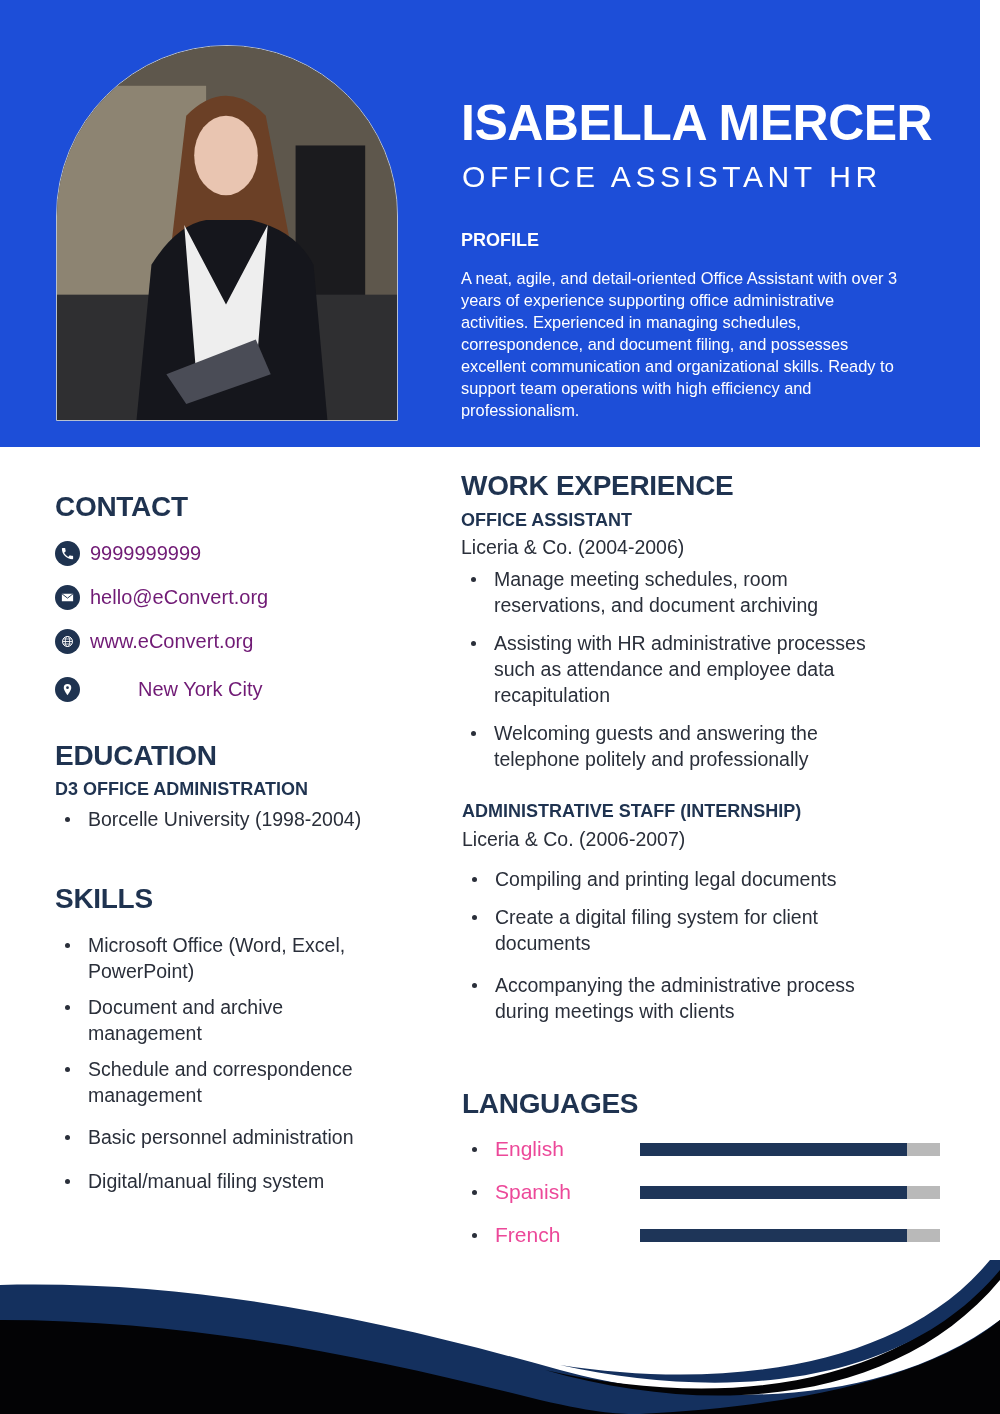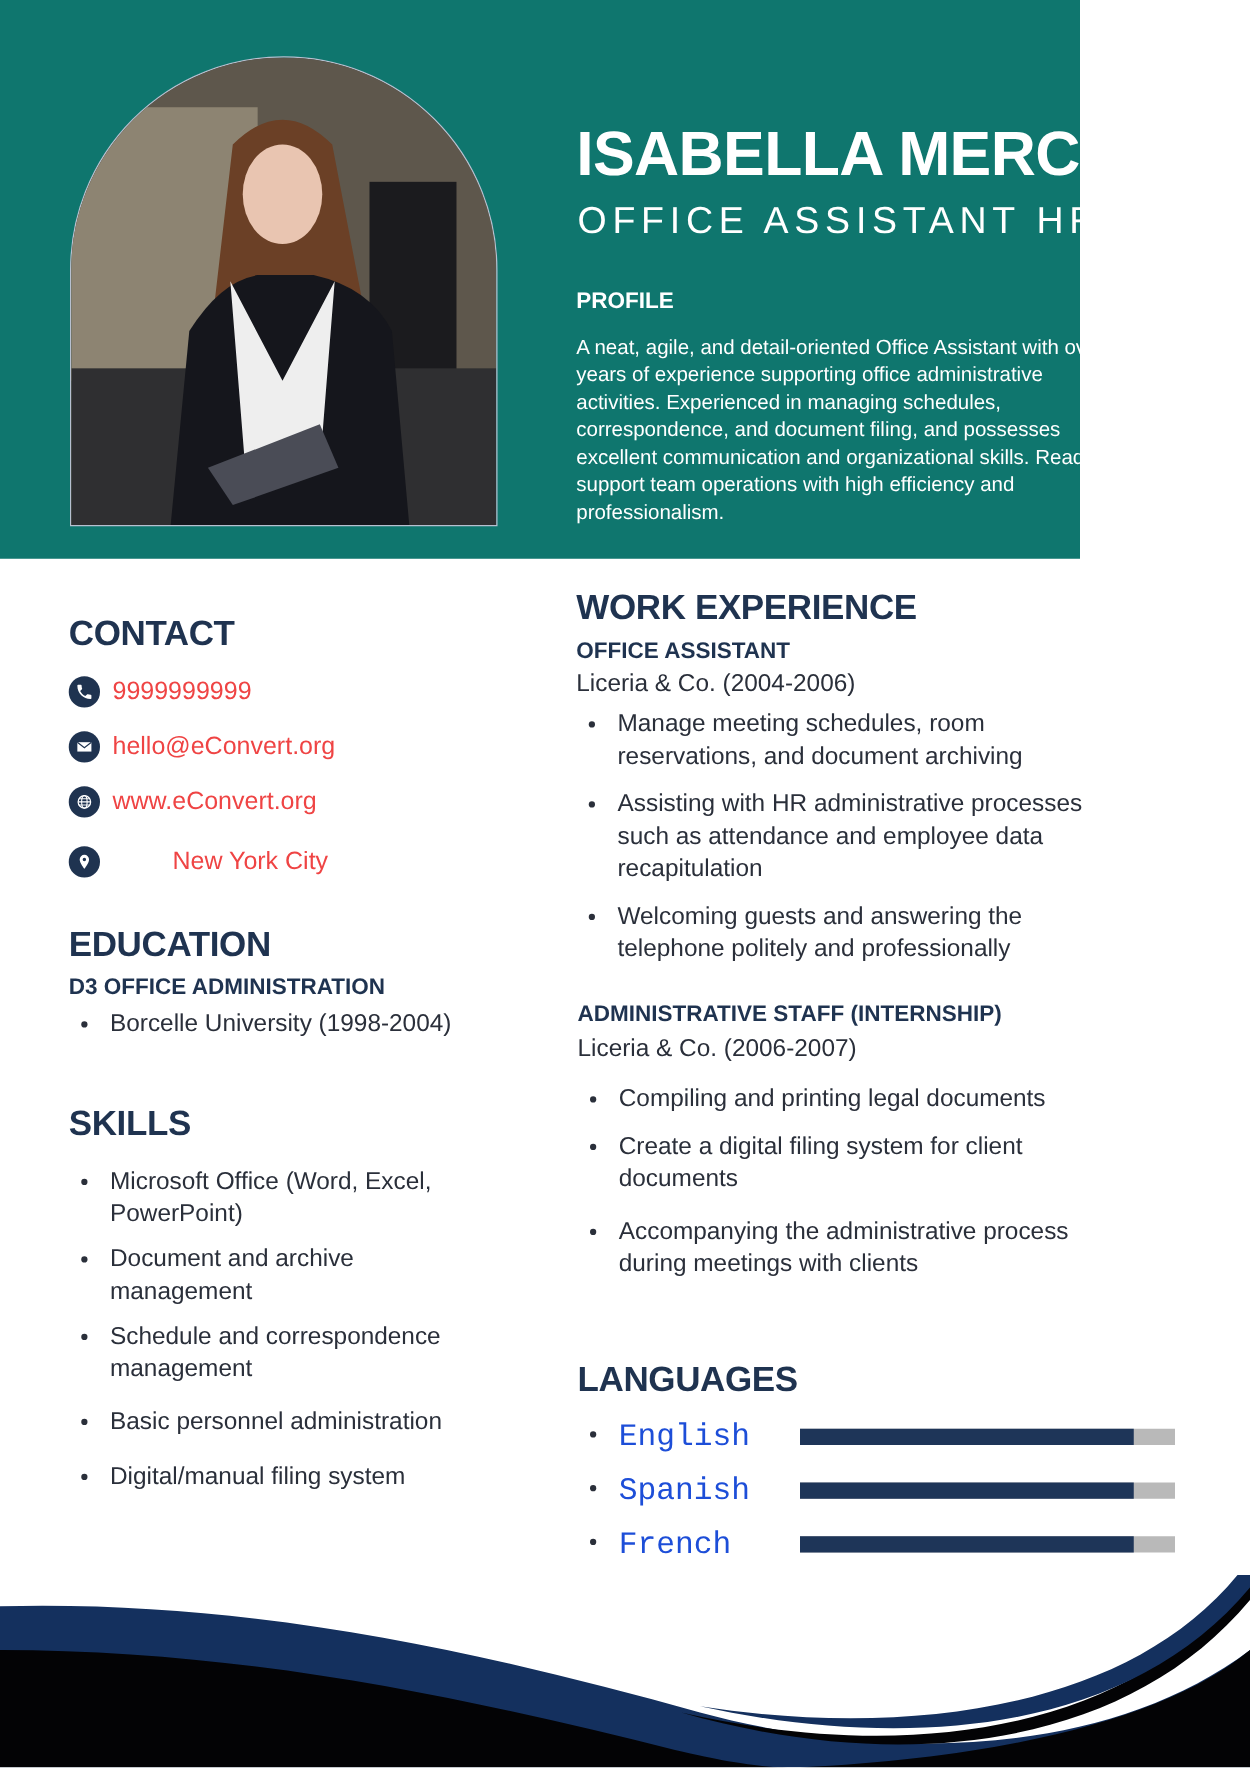--- a/index.html
+++ b/index.html
@@ -1,47 +1,47 @@
 <!DOCTYPE html>
 <html><head>
 <meta charset="utf-8">
 <style>
   * { margin: 0; padding: 0; box-sizing: border-box; }
   html, body { width: 1000px; height: 1414px; overflow: hidden; background: #ffffff; }
   body { position: relative; font-family: "Liberation Sans", "DejaVu Sans", sans-serif; color: #1f2f4a; }
 
-  .header { position: absolute; left: 0; top: 0; width: 864px; height: 447px; background: #0f766e; }
+  .header { position: absolute; left: 0; top: 0; width: 980px; height: 447px; background: #1d4ed8; }
 
   .photo-frame {
     position: absolute; left: 56px; top: 45px; width: 342px; height: 376px;
     border: 1.5px solid #b7c0d0; border-radius: 171px 171px 0 0; overflow: hidden;
     background: linear-gradient(180deg, #3a3a36 0%, #6f675a 25%, #8a7f6c 45%, #4b4a47 70%, #2a2a2c 100%);
   }
   .photo-frame svg { position: absolute; left: 0; top: 0; width: 100%; height: 100%; }
 
   .name { position: absolute; left: 461px; top: 94px; font-size: 50px; font-weight: 700; color: #ffffff; letter-spacing: -0.5px; white-space: nowrap; }
   .role { position: absolute; left: 462px; top: 160px; font-size: 30px; font-weight: 400; color: #ffffff; letter-spacing: 4.6px; white-space: nowrap; }
   .profile-title { position: absolute; left: 461px; top: 230px; font-size: 18px; font-weight: 700; color: #ffffff; }
   .profile-text { position: absolute; left: 461px; top: 267px; width: 440px; font-size: 16.4px; line-height: 22px; color: #ffffff; }
 
   .section-title { position: absolute; font-size: 28px; font-weight: 700; color: #1f3350; letter-spacing: -0.3px; }
   .sub-title { position: absolute; font-size: 18px; font-weight: 700; color: #1f3350; white-space: nowrap; }
   .plain { position: absolute; font-size: 19.5px; color: #2a2f3a; white-space: nowrap; }
 
   .contact-row { position: absolute; left: 55px; display: flex; align-items: center; }
   .contact-icon { width: 25px; height: 25px; border-radius: 50%; background: #1f3350; display: flex; align-items: center; justify-content: center; flex: none; }
   .contact-icon svg { width: 15px; height: 15px; }
-  .contact-text { margin-left: 10px; font-size: 20px; color: #ef4444; white-space: nowrap; }
+  .contact-text { margin-left: 10px; font-size: 20px; color: #701a75; white-space: nowrap; }
 
   ul.bullets { position: absolute; list-style: none; }
   ul.bullets li { position: relative; padding-left: 33px; font-size: 19.5px; line-height: 26px; color: #2a2f3a; }
   ul.bullets li::before { content: ""; position: absolute; left: 10px; top: 11px; width: 5px; height: 5px; border-radius: 50%; background: #2a2f3a; }
 
   .lang-row { position: absolute; left: 462px; width: 480px; height: 28px; display: flex; align-items: center; }
-  .lang-label { position: relative; padding-left: 33px; font-size: 25px; color: #1d4ed8; width: 178px; font-family: Liberation Mono, monospace; }
+  .lang-label { position: relative; padding-left: 33px; font-size: 21px; color: #ec4899; width: 178px; }
   .lang-label::before { content: ""; position: absolute; left: 10px; top: 10px; width: 5px; height: 5px; border-radius: 50%; background: #2a2f3a; }
   .lang-bar { position: absolute; left: 178px; top: 8px; width: 300px; height: 13px; background: #b9b9b9; }
   .lang-fill { height: 100%; background: #1e3558; }
 
   .footer-waves { position: absolute; left: 0; top: 1260px; width: 1000px; height: 154px; }
 </style>
 </head>
 <body>
 
 <div class="header">

